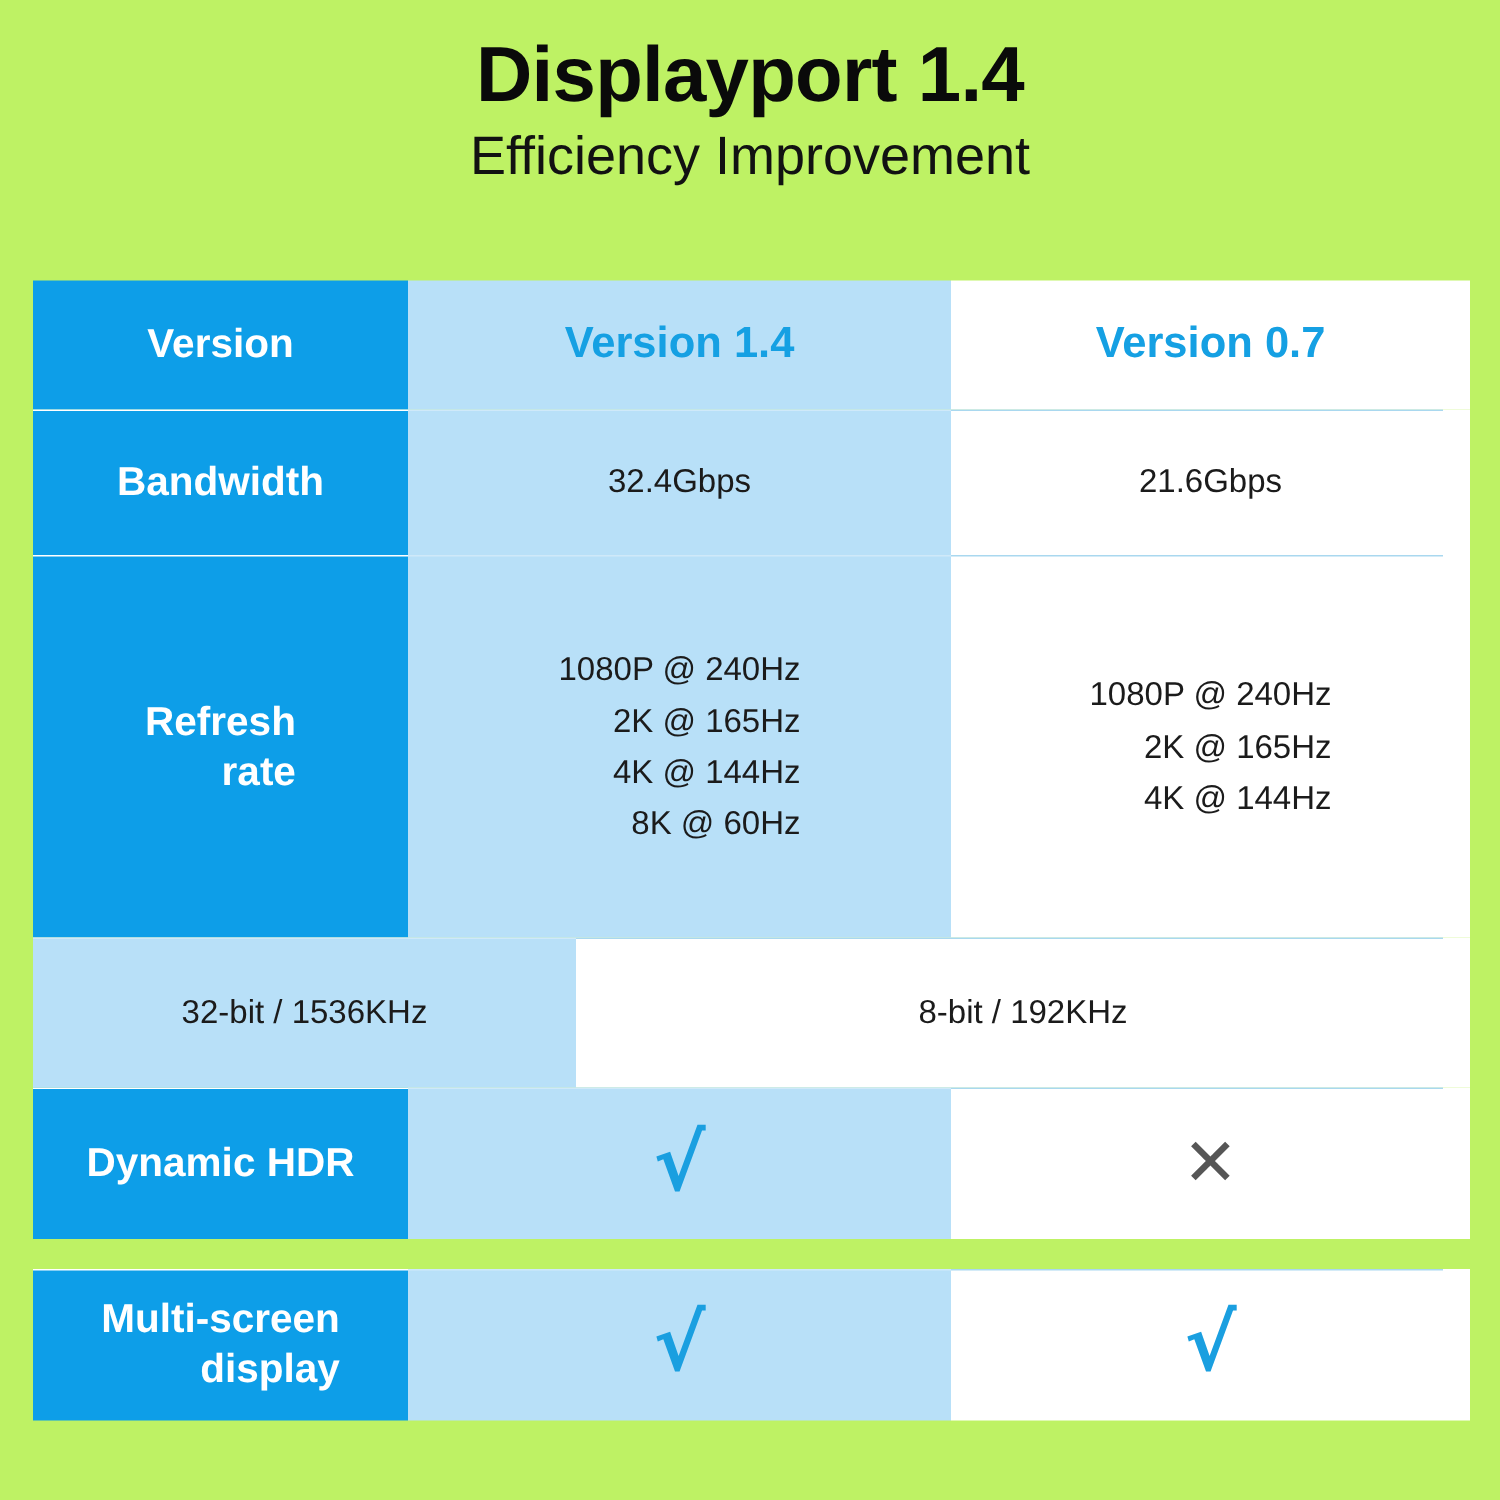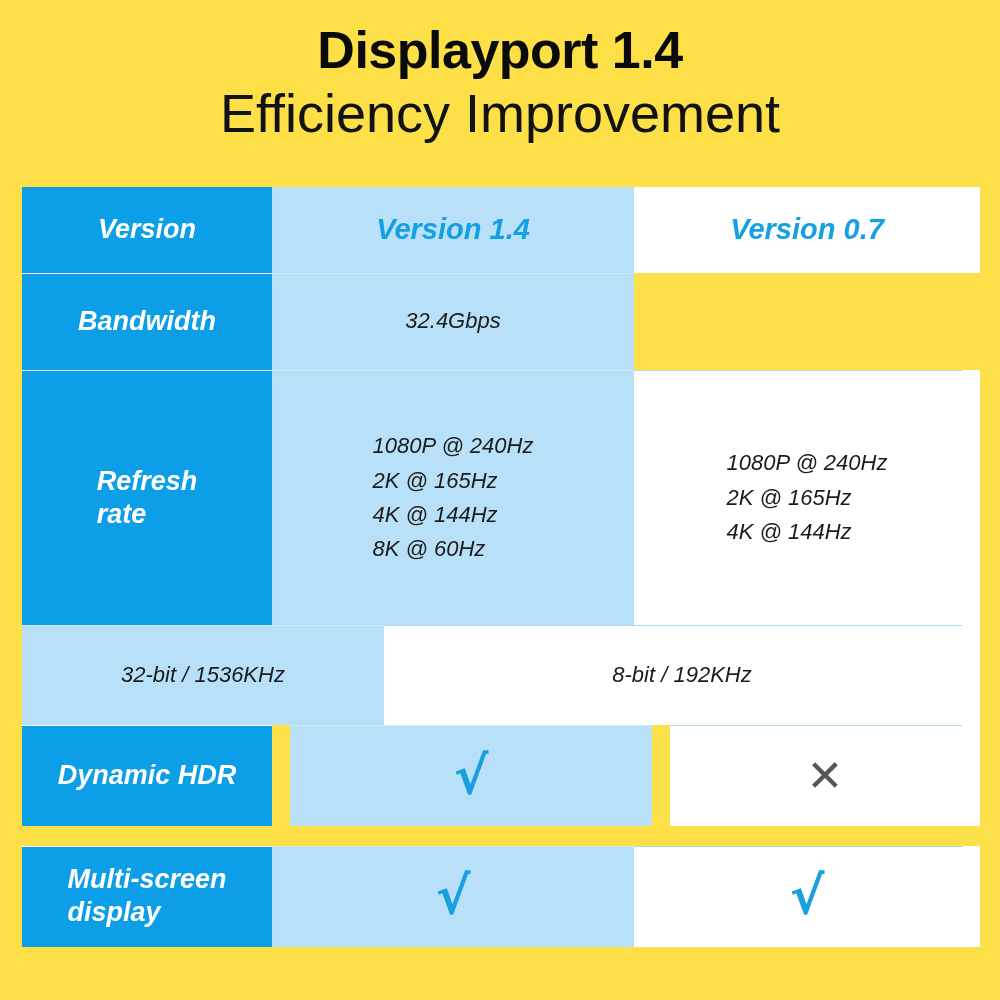--- a/index.html
+++ b/index.html
@@ -11,40 +11,40 @@
     height: 1000px;
     background: #ffffff;
     font-family: "Liberation Sans", sans-serif;
     overflow: hidden;
   }
 
   .page {
     position: relative;
     width: 1000px;
     height: 1000px;
-    background: #fde047;
+    background: #bef264;
   }
 
   
   .header {
     position: absolute;
     left: 0;
     top: 22px;
     width: 1000px;
     text-align: center;
   }
   .title {
     font-size: 52px;
     font-weight: bold;
     color: #0a0a0a;
     letter-spacing: -0.5px;
     line-height: 1.08;
   }
   .subtitle {
-    font-size: 54px;
+    font-size: 36px;
     font-weight: normal;
     color: #121212;
     line-height: 1.1;
     margin-top: 6px;
   }
 
   
   .table {
     position: absolute;
     left: 22px;
@@ -77,23 +77,22 @@
   }
   .row + .row .cell-v14::before {
     background: #cfe9f9;
   }
 
   .cell {
     position: relative;
     display: flex;
     align-items: center;
     justify-content: center;
-    text-align: left;
+    text-align: right;
     box-sizing: border-box;
-    font-style: italic;
   }
 
   .cell-label {
     width: 250px;
     flex: 0 0 250px;
     background: #0d9ee8;
     color: #ffffff;
     font-weight: bold;
     font-size: 27px;
     line-height: 1.22;
@@ -123,21 +122,21 @@
     font-size: 29px;
     font-weight: bold;
     color: #15a0e3;
   }
 
   
   .row-header    { height: 88px; }
   .row-bandwidth { height: 100px; }
   .row-refresh   { height: 262px; }
   .row-audio     { height: 103px; }
-  .row-hdr       { height: 103px; gap: 18px; }
+  .row-hdr       { height: 103px; }
   .row-multi     { height: 104px; margin-top: 20px; }
 
   .multiline {
     display: block;
     white-space: pre-line;
   }
 
   .mark-check {
     font-size: 52px;
     font-weight: bold;
@@ -171,20 +170,23 @@
       <div class="cell cell-v12">Version 0.7</div>
     </div>
 
     <div class="row row-bandwidth">
       <div class="cell cell-label">
           <span class="multiline">Bandwidth</span>
         </div>
       <div class="cell cell-v14">
           <span class="multiline">32.4Gbps</span>
         </div>
+      <div class="cell cell-v12">
+          <span class="multiline">21.6Gbps</span>
+        </div>
     </div>
 
     <div class="row row-refresh">
       <div class="cell cell-label">
           <span class="multiline">Refresh
 rate</span>
         </div>
       <div class="cell cell-v14">
           <span class="multiline">1080P @ 240Hz
 2K @ 165Hz

